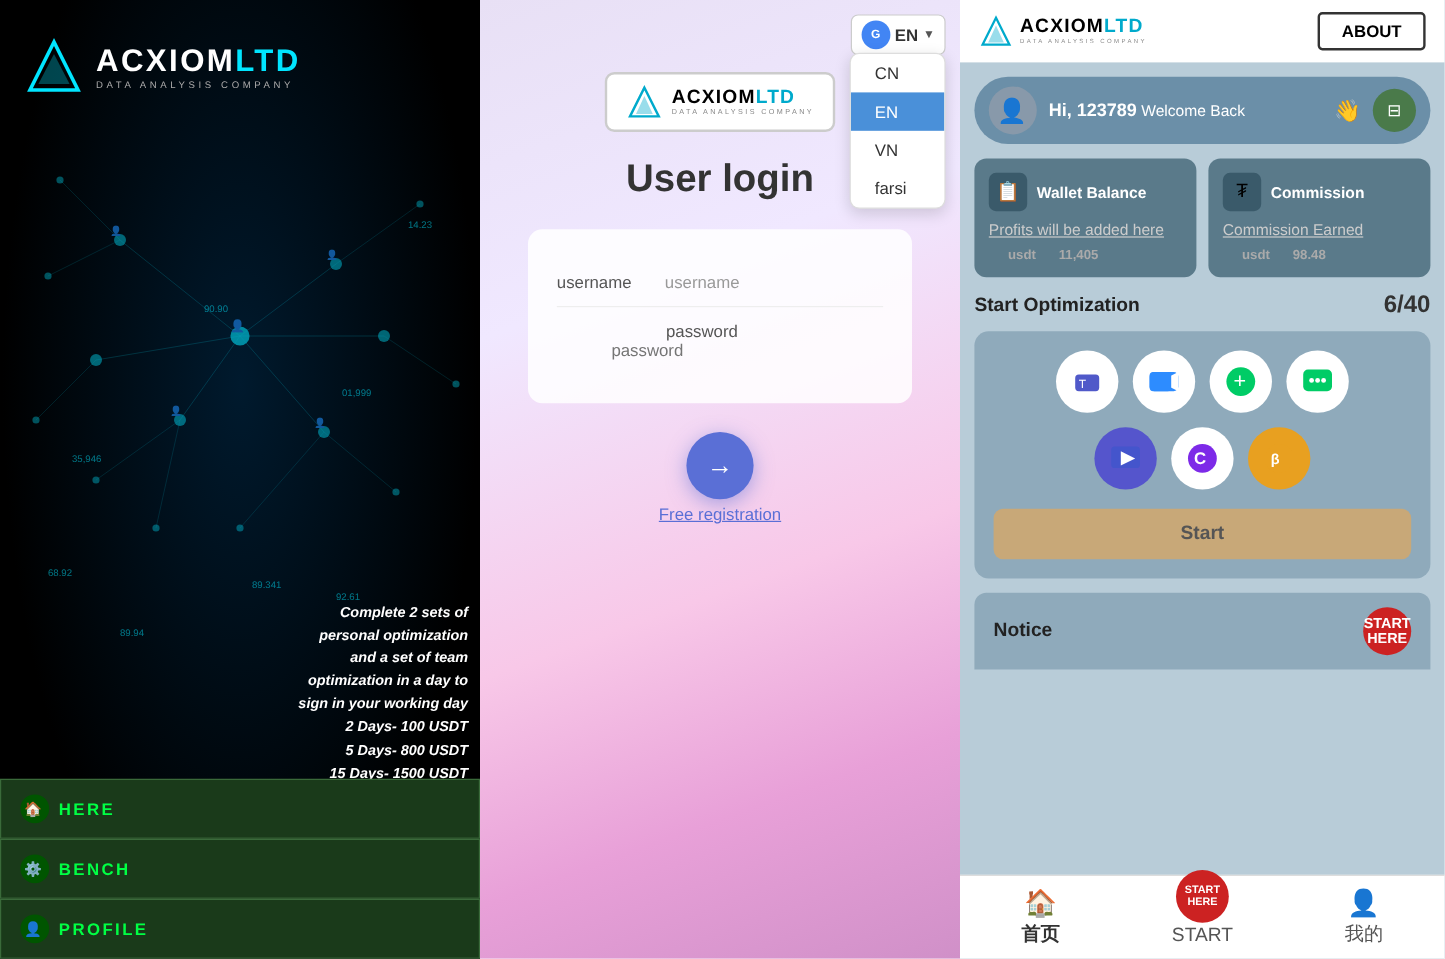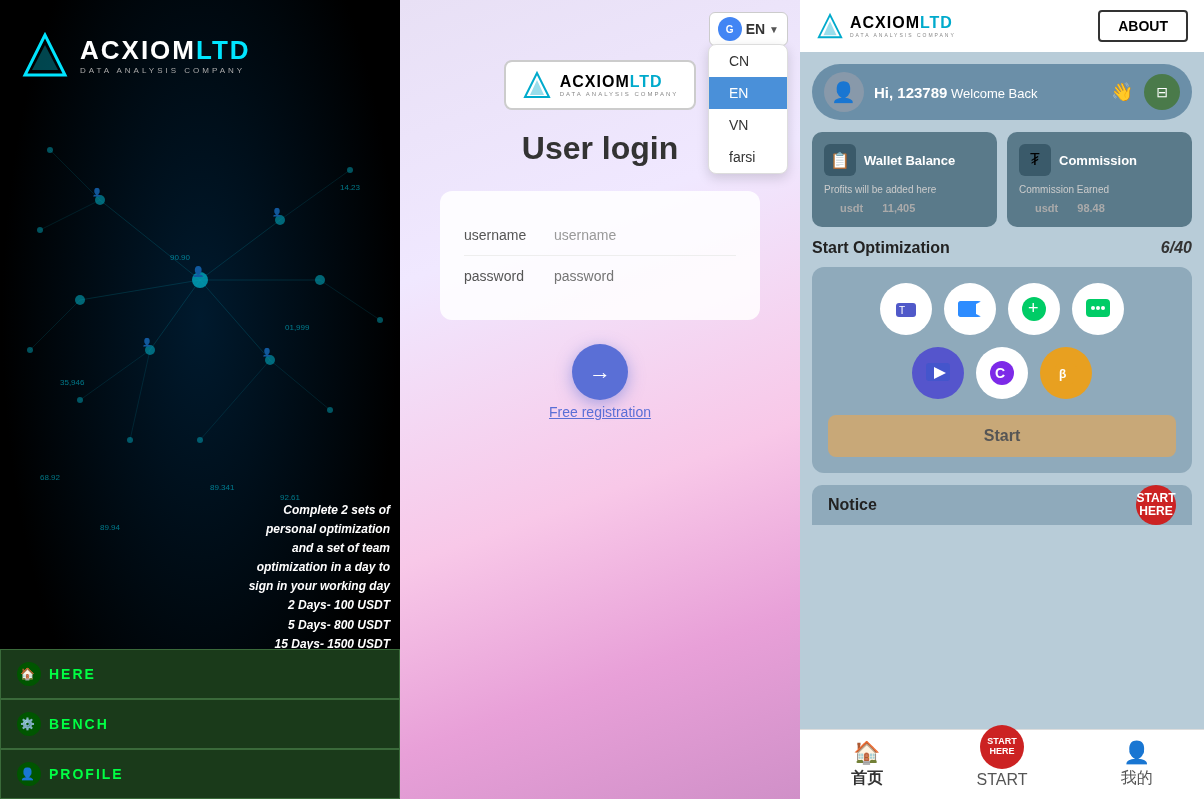--- a/index.html
+++ b/index.html
@@ -109,21 +109,21 @@
 
     .login-form {
       margin-top: 24px;
       background: rgba(255,255,255,0.85); border-radius: 12px;
       padding: 24px; width: 320px;
     }
     .form-row {
       display: flex; align-items: center; padding: 12px 0;
       border-bottom: 1px solid #eee;
     }
-    .form-row:last-child { border-bottom: none; }
+    .form-row:last-child { border-bottom: none; flex-direction: column; }
     .form-label { font-size: 14px; color: #555; width: 90px; }
     .form-input {
       flex: 1; border: none; background: transparent;
       font-size: 14px; color: #999; outline: none;
     }
 
     .submit-btn {
       margin-top: 24px;
       width: 56px; height: 56px; border-radius: 50%;
       background: #5a6fd6; border: none; cursor: pointer;
@@ -192,31 +192,31 @@
       padding: 12px;
     }
     .stat-card-header {
       display: flex; align-items: center; gap: 8px; margin-bottom: 8px;
     }
     .stat-icon {
       width: 32px; height: 32px; background: #3a5a6a; border-radius: 6px;
       display: flex; align-items: center; justify-content: center; font-size: 16px;
     }
     .stat-title { color: #fff; font-size: 13px; font-weight: bold; }
-    .stat-desc { color: #ccc; font-size: 10px; }
+    .stat-desc { color: #ccc; font-size: 13px; text-decoration: underline; }
     .stat-value { color: #fff; font-size: 14px; font-weight: bold; margin-top: 4px; }
     .stat-value span { font-size: 11px; color: #aaa; margin-left: 16px; }
 
     
     .optim-header {
       display: flex; align-items: center; justify-content: space-between;
       margin-bottom: 10px;
     }
     .optim-title { color: #222; font-size: 16px; font-weight: bold; }
-    .optim-count { color: #ff4444; font-size: 16px; font-weight: bold; font-style: italic; }
+    .optim-count { color: #ff4444; font-size: 20px; font-weight: bold; }
     .optim-count span { color: #333; }
 
     .optim-box {
       background: #8faabb; border-radius: 12px; padding: 16px;
       margin-bottom: 12px;
     }
     .app-icons-row {
       display: flex; gap: 12px; justify-content: center; margin-bottom: 12px;
     }
     .app-icon {
@@ -238,21 +238,21 @@
 
     .start-btn {
       width: 100%; padding: 12px; background: #c8a878; border: none;
       border-radius: 8px; font-size: 16px; font-weight: bold;
       color: #555; cursor: pointer;
     }
 
     
     .notice-bar {
       background: #8faabb; border-radius: 10px 10px 0 0;
-      padding: 0 16px; display: flex; align-items: center;
+      padding: 12px 16px; display: flex; align-items: center;
     }
     .notice-title { color: #222; font-size: 16px; font-weight: bold; flex: 1; }
     .notice-pin {
       width: 40px; height: 40px; background: #cc2222; border-radius: 50%;
       display: flex; align-items: center; justify-content: center;
       color: #fff; font-size: 12px; font-weight: bold; text-align: center;
       line-height: 1.1;
     }
 
     

